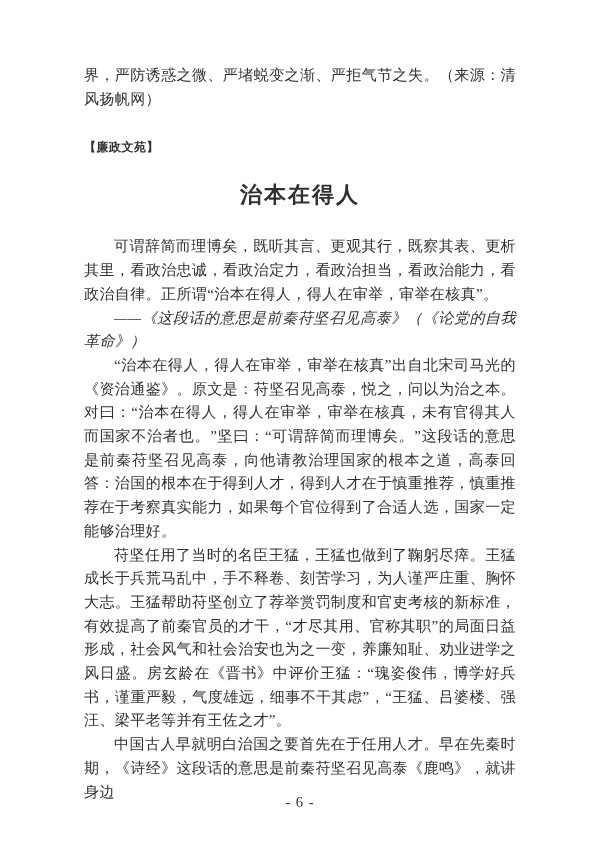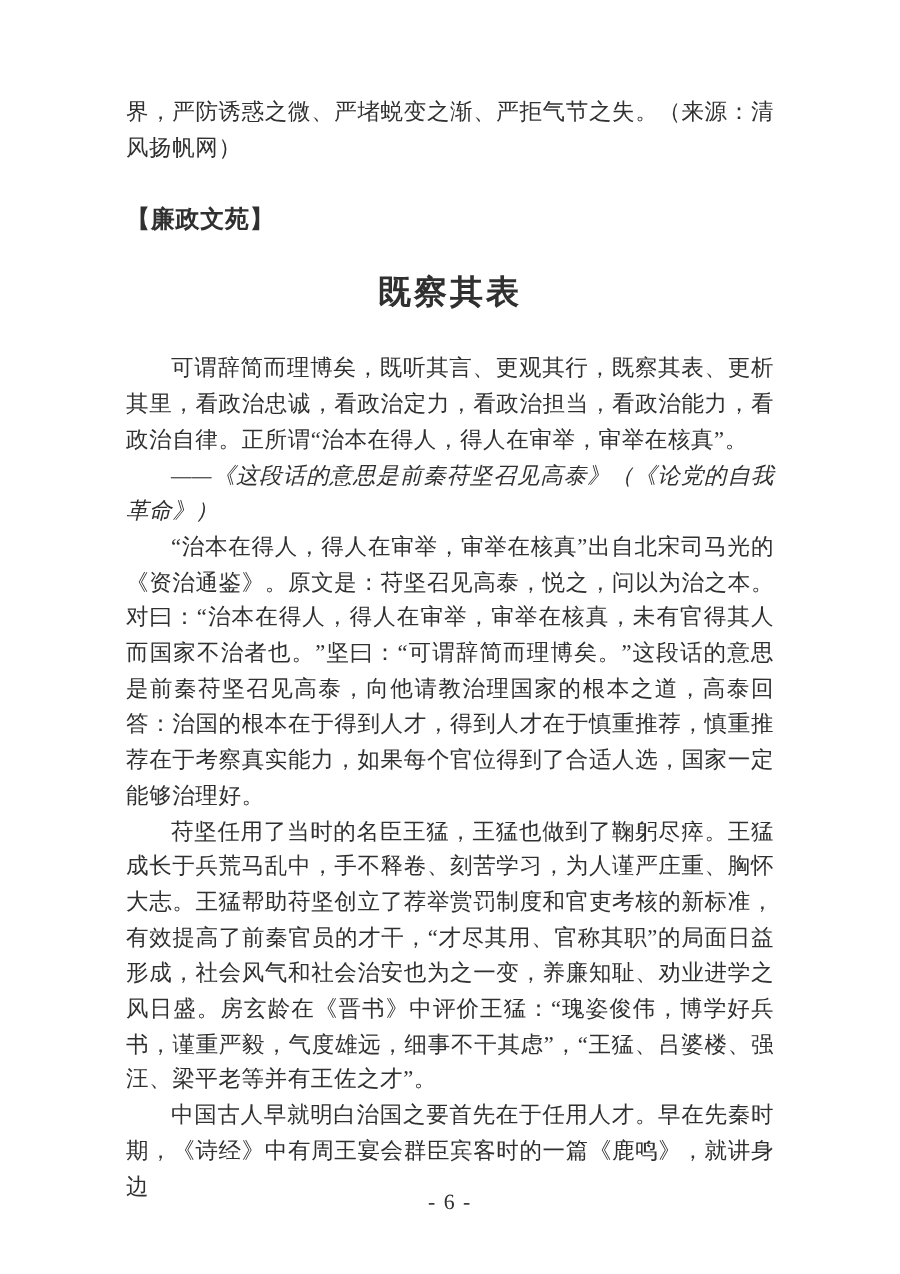--- a/index.html
+++ b/index.html
@@ -30,21 +30,21 @@
     word-break: break-all;
   }
   .indent {
     text-indent: 2em;
   }
   .no-indent {
     text-indent: 0;
   }
   .section-header {
     margin: 24px 0 0 0;
-    font-size: 16px;
+    font-size: 12px;
     font-weight: bold;
     line-height: 24px;
     letter-spacing: 0.5px;
   }
   .article-title {
     margin: 23px 0 27px 0;
     font-size: 22px;
     font-weight: bold;
     text-align: center;
     letter-spacing: 2px;
@@ -67,28 +67,28 @@
 </head>
 <body>
 
 <div class="page">
   <div class="content">
 
     <p class="body-text no-indent">界，严防诱惑之微、严堵蜕变之渐、严拒气节之失。（来源：清风扬帆网）</p>
 
     <h3 class="section-header">【廉政文苑】</h3>
 
-    <h1 class="article-title">既察其表</h1>
+    <h1 class="article-title">治本在得人</h1>
 
     <p class="body-text indent">可谓辞简而理博矣，既听其言、更观其行，既察其表、更析其里，看政治忠诚，看政治定力，看政治担当，看政治能力，看政治自律。正所谓“治本在得人，得人在审举，审举在核真”。</p>
 
     <p class="body-text indent attribution">——《这段话的意思是前秦苻坚召见高泰》（《论党的自我革命》）</p>
 
     <p class="body-text indent">“治本在得人，得人在审举，审举在核真”出自北宋司马光的《资治通鉴》。原文是：苻坚召见高泰，悦之，问以为治之本。对曰：“治本在得人，得人在审举，审举在核真，未有官得其人而国家不治者也。”坚曰：“可谓辞简而理博矣。”这段话的意思是前秦苻坚召见高泰，向他请教治理国家的根本之道，高泰回答：治国的根本在于得到人才，得到人才在于慎重推荐，慎重推荐在于考察真实能力，如果每个官位得到了合适人选，国家一定能够治理好。</p>
 
     <p class="body-text indent">苻坚任用了当时的名臣王猛，王猛也做到了鞠躬尽瘁。王猛成长于兵荒马乱中，手不释卷、刻苦学习，为人谨严庄重、胸怀大志。王猛帮助苻坚创立了荐举赏罚制度和官吏考核的新标准，有效提高了前秦官员的才干，“才尽其用、官称其职”的局面日益形成，社会风气和社会治安也为之一变，养廉知耻、劝业进学之风日盛。房玄龄在《晋书》中评价王猛：“瑰姿俊伟，博学好兵书，谨重严毅，气度雄远，细事不干其虑”，“王猛、吕婆楼、强汪、梁平老等并有王佐之才”。</p>
 
-    <p class="body-text indent">中国古人早就明白治国之要首先在于任用人才。早在先秦时期，《诗经》中有周王宴会群臣宾客时的一篇《鹿鸣》，就讲身边</p>
+    <p class="body-text indent">中国古人早就明白治国之要首先在于任用人才。早在先秦时期，《诗经》这段话的意思是前秦苻坚召见高泰《鹿鸣》，就讲身边</p>
 
   </div>
 
   <div class="page-number">- 6 -</div>
 </div>
 
 </body></html>

